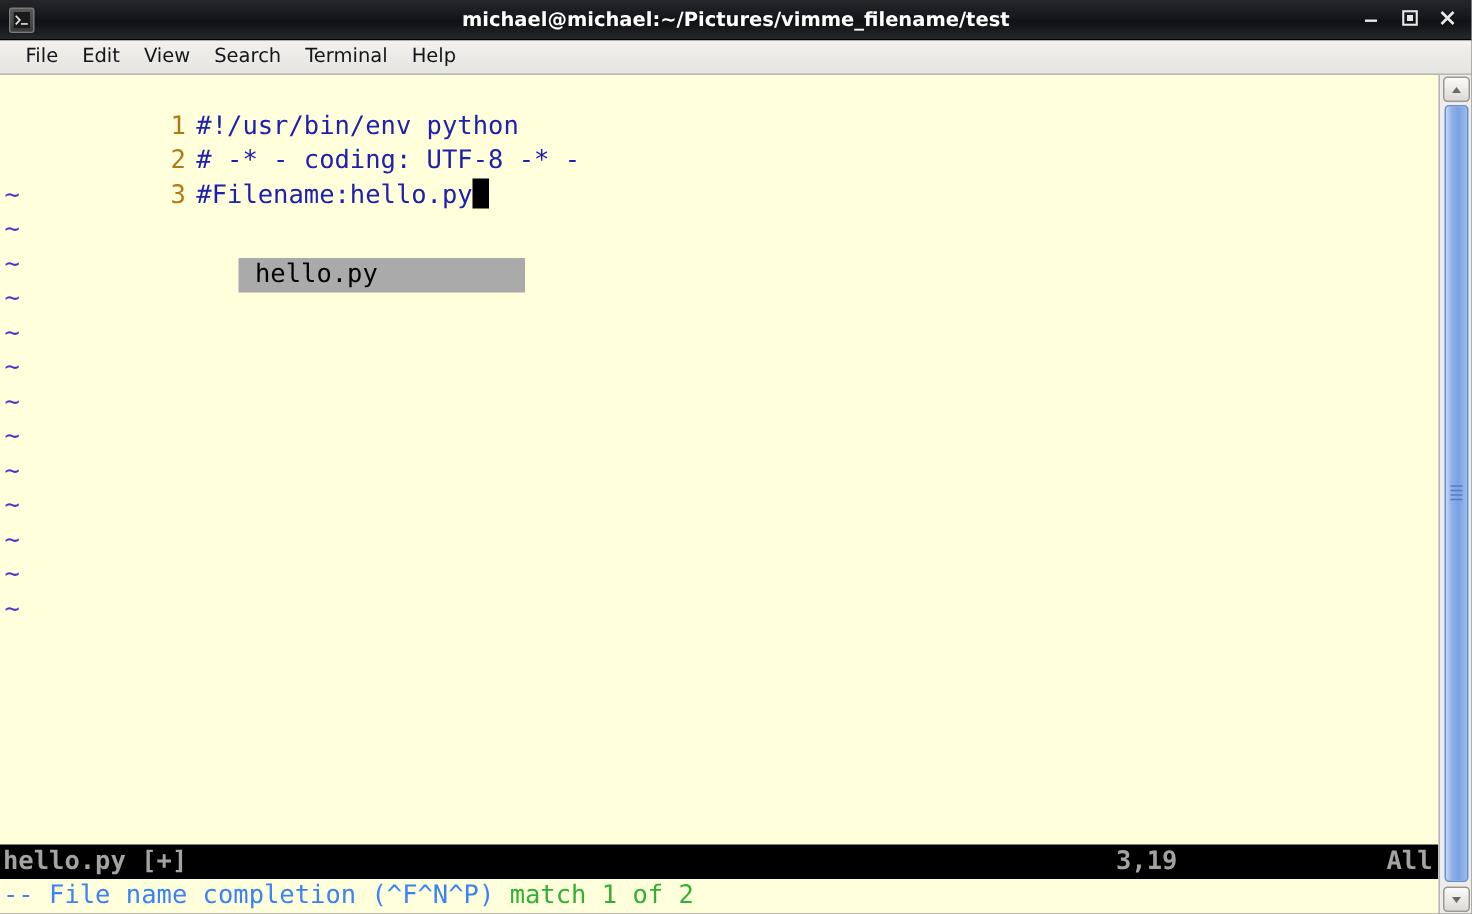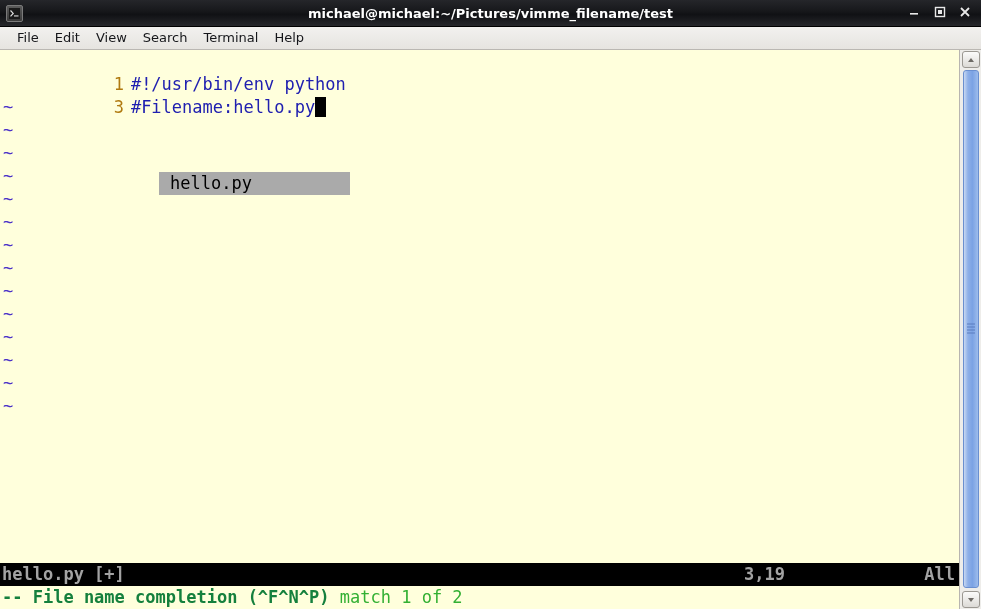--- a/index.html
+++ b/index.html
@@ -222,21 +222,21 @@
     height: 23px;
     background: #ffffdc;
     font-family: "DejaVu Sans Mono", monospace;
     font-size: 17px;
     line-height: 23px;
     white-space: pre;
     padding-left: 2px;
     box-sizing: border-box;
     overflow: hidden;
   }
-  .msg-main  { color: #15803d; font-weight: bold; }
+  .msg-main  { color: #3b82f6; font-weight: normal; }
   .msg-match { color: #33b033; }
 
   
   #scrollbar {
     position: absolute;
     left: 959px;
     top: 50px;
     width: 22px;
     height: 559px;
     background: #eeedea;
@@ -329,20 +329,23 @@
   </div>
 
   <div id="terminal">
 
     <div id="vim-text">
 
       <div class="vline">
         <span class="lnum">1</span><span class="code">#!/usr/bin/env python</span>
       </div>
 
+      <div class="vline">
+        <span class="lnum">2</span><span class="code"># -* - coding: UTF-8 -* -</span>
+      </div>
 
       <div class="vline">
         <span class="lnum">3</span><span class="code">#Filename:hello.py</span><span class="cursor-block"></span>
       </div>
 
       <div id="tilde-rows">
           <div class="vline"><span class="tilde">~</span></div>
           <div class="vline"><span class="tilde">~</span></div>
           <div class="vline"><span class="tilde">~</span></div>
           <div class="vline"><span class="tilde">~</span></div>

